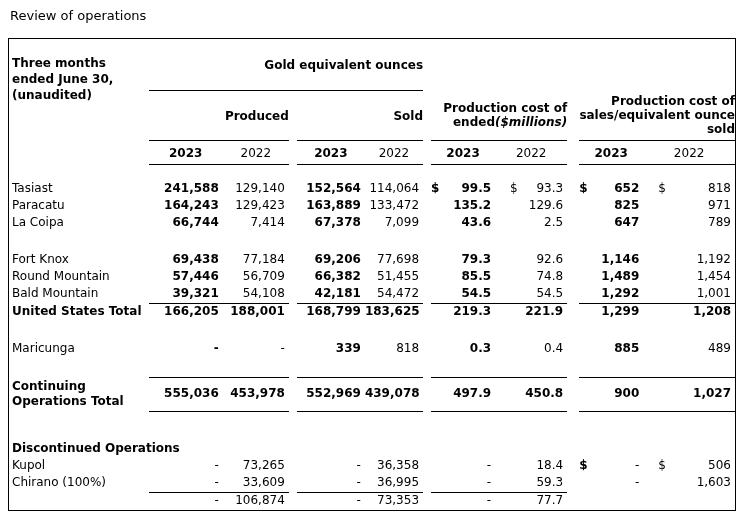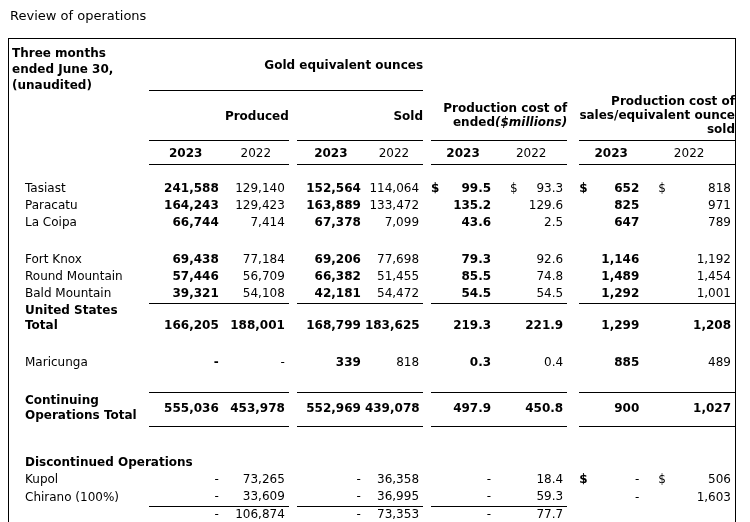--- a/index.html
+++ b/index.html
@@ -24,32 +24,32 @@
     font-size: 12px;
   }
   td { padding: 0; vertical-align: bottom; }
   thead td { vertical-align: middle; text-align: center; font-weight: bold; }
   .h1 { height: 52px; }
   .h2 { height: 50px; }
   .h3 { height: 24px; }
   .corner {
     vertical-align: top; text-align: left;
     white-space: pre-line;
-    padding: 6px 2px 0 3px;
+    padding: 16px 2px 0 3px;
     line-height: 16px;
   }
   .rb { border-bottom: 1px solid #000; text-align: right; }
   .rt { border-top: 1px solid #000; }
   .hdr2 { line-height: 14px; }
   .italic { font-style: italic; font-weight: bold; }
   .yr { text-align: center; }
   .yr22 { font-weight: normal; }
   tbody tr { height: 17px; }
   tbody td { line-height: 15px; padding-bottom: 2px; }
-  td.label { text-align: left; padding-left: 16px; white-space: normal; }
+  td.label { text-align: left; padding-left: 3px; white-space: normal; }
   td.num { text-align: right; padding-right: 4px; white-space: nowrap; }
   .bold { font-weight: bold; }
   tr.tall td { vertical-align: middle; }
   .dv { display: flex; justify-content: space-between; align-items: flex-end; }
   .dv.pad { padding-left: 15px; }
   td.gap { width: 8px; }
 </style>
 </head>
 <body>
 

